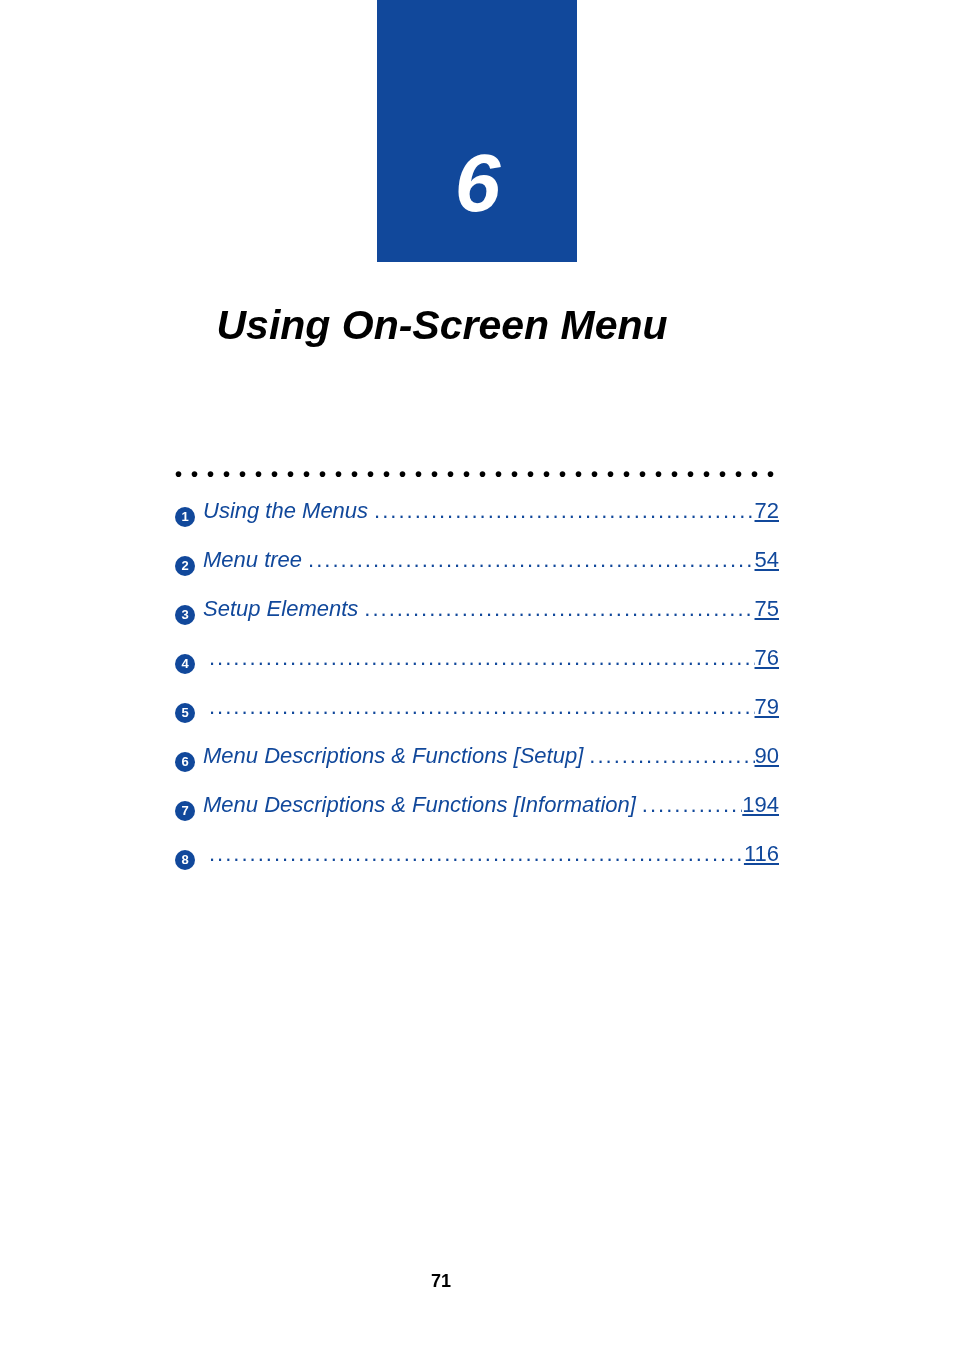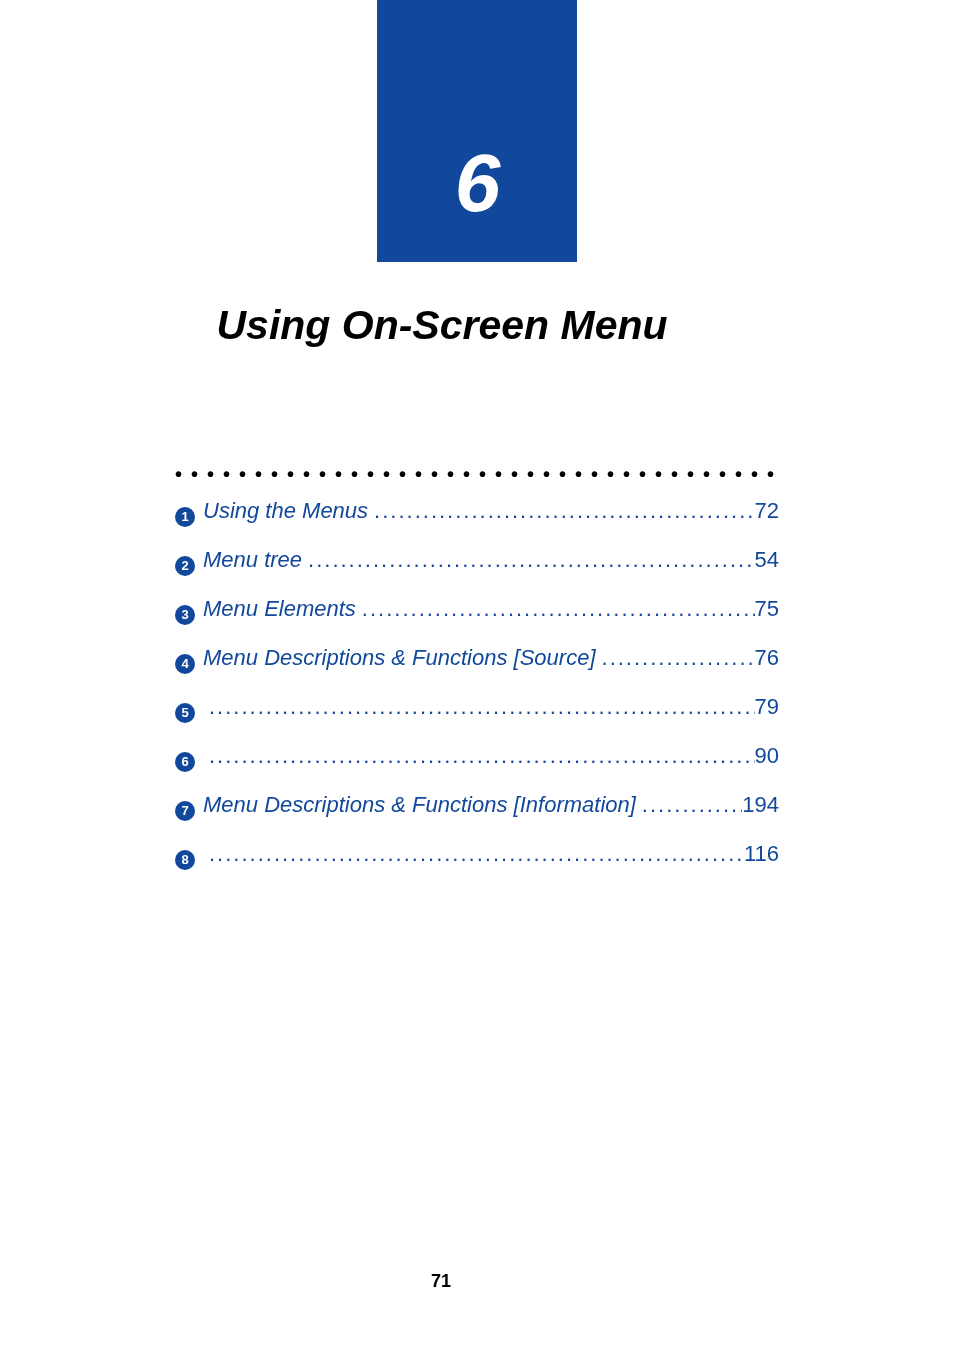--- a/index.html
+++ b/index.html
@@ -88,21 +88,21 @@
     top: 3px;
   }
   .toc-row .label { flex: 0 0 auto; font-style: italic; }
   .toc-row .leader {
     flex: 1 1 auto;
     overflow: hidden;
     white-space: nowrap;
     letter-spacing: 2px;
     padding: 0 6px;
   }
-  .toc-row .page-ref { flex: 0 0 auto; }
+  .toc-row .page-ref { flex: 0 0 auto; text-decoration: underline; }
 
   .page-number {
     position: absolute;
     bottom: 56px;
     left: 0;
     width: 882px;
     text-align: center;
     font-weight: 700;
     font-size: 18px;
     color: #000000;
@@ -134,40 +134,40 @@
 
     <a class="toc-row" href="#" style="text-decoration: none;">
       <span class="bullet">2</span>
       <span class="label">Menu tree</span>
       <span class="leader">...........................................................................................................................</span>
       <span class="page-ref">54</span>
     </a>
 
     <a class="toc-row" href="#" style="text-decoration: none;">
       <span class="bullet">3</span>
-      <span class="label">Menu Elements</span>
+      <span class="label">Setup Elements</span>
       <span class="leader">...........................................................................................................................</span>
       <span class="page-ref">75</span>
     </a>
 
     <a class="toc-row" href="#" style="text-decoration: none;">
       <span class="bullet">4</span>
-      <span class="label">Menu Descriptions &amp; Functions [Source]</span>
       <span class="leader">...........................................................................................................................</span>
       <span class="page-ref">76</span>
     </a>
 
     <a class="toc-row" href="#" style="text-decoration: none;">
       <span class="bullet">5</span>
       <span class="leader">...........................................................................................................................</span>
       <span class="page-ref">79</span>
     </a>
 
     <a class="toc-row" href="#" style="text-decoration: none;">
       <span class="bullet">6</span>
+      <span class="label">Menu Descriptions &amp; Functions [Setup]</span>
       <span class="leader">...........................................................................................................................</span>
       <span class="page-ref">90</span>
     </a>
 
     <a class="toc-row" href="#" style="text-decoration: none;">
       <span class="bullet">7</span>
       <span class="label">Menu Descriptions &amp; Functions [Information]</span>
       <span class="leader">...........................................................................................................................</span>
       <span class="page-ref">194</span>
     </a>

